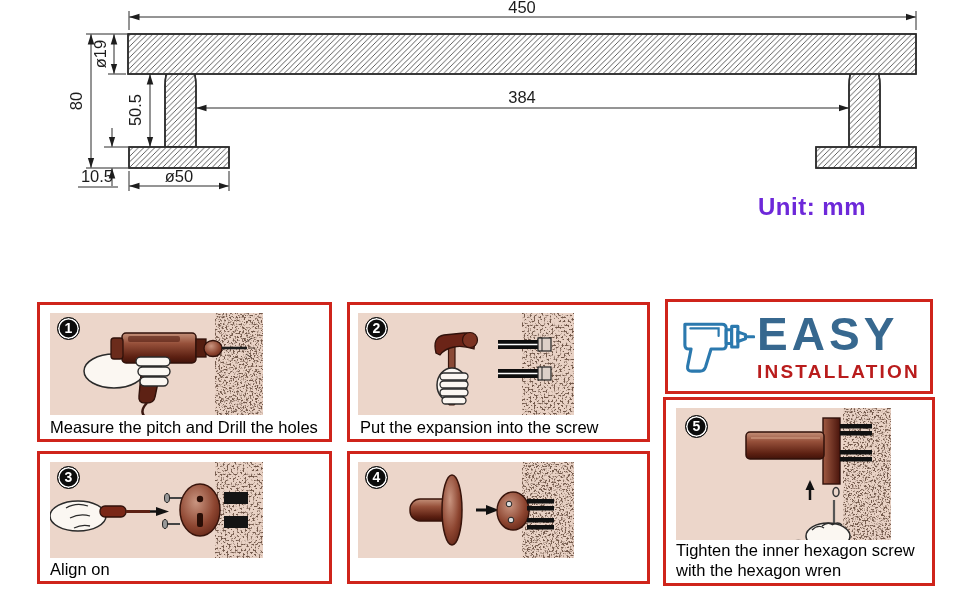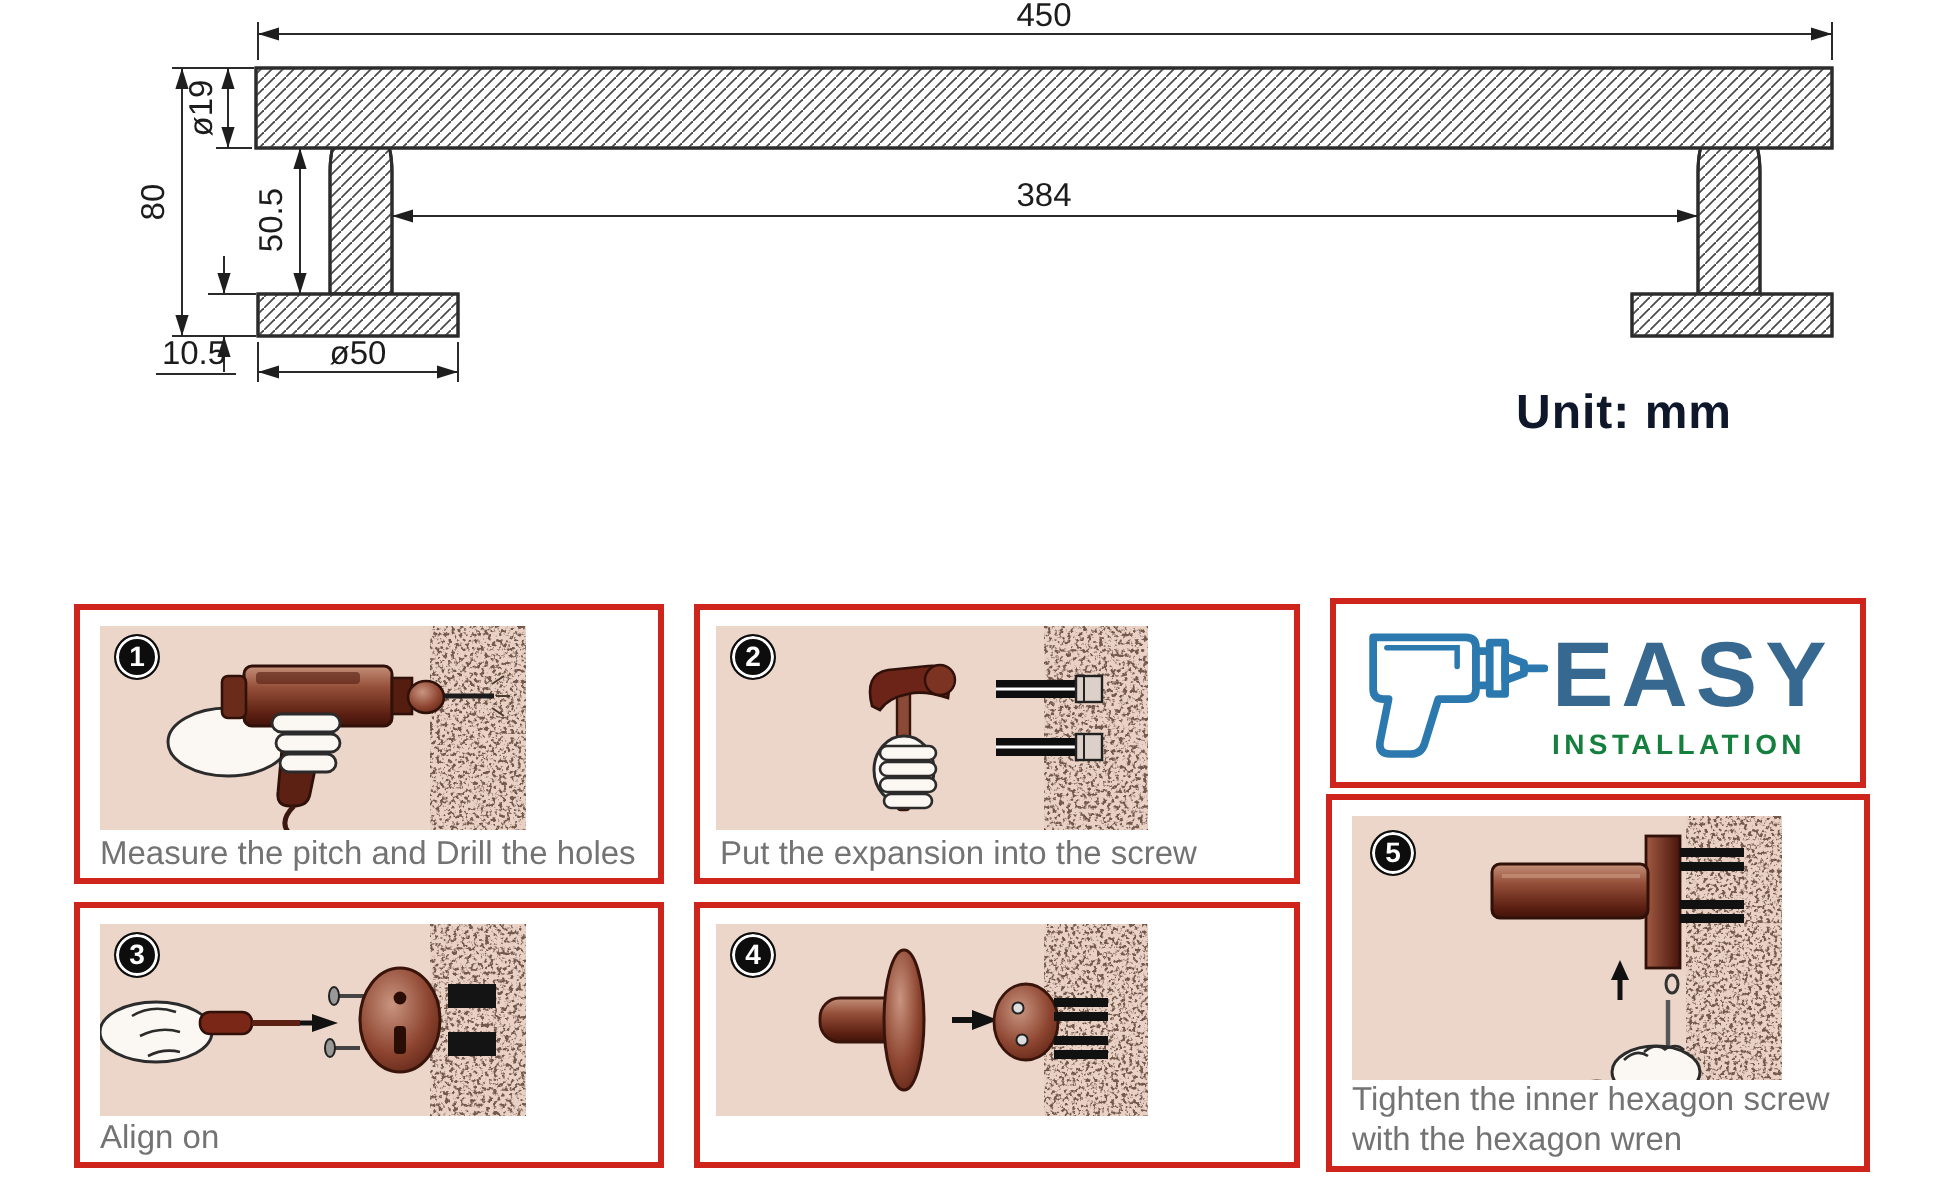--- a/index.html
+++ b/index.html
@@ -2,40 +2,40 @@
 <html><head>
 <meta charset="utf-8">
 <style>
   html,body{margin:0;padding:0;background:#fff;}
   body{font-family:"Liberation Sans",sans-serif;}
   .screen{position:relative;width:948px;height:594px;background:#fff;overflow:hidden;}
 
   
   .techdraw{position:absolute;left:0;top:0;}
   .techdraw text{font-family:"Liberation Sans",sans-serif;font-size:16.5px;fill:#1c1c1c;}
-  .unit{position:absolute;left:758px;top:193px;font-size:24px;font-weight:600;color:#0f172a;letter-spacing:.5px;}
+  .unit{position:absolute;left:758px;top:193px;font-size:24px;font-weight:600;color:#6d28d9;letter-spacing:.5px;}
 
   
   .panel{position:absolute;background:#fff;border:3px solid #cf241b;box-sizing:border-box;}
   .illus{position:absolute;background:#ecd6ca;overflow:hidden;}
   .wall{position:absolute;top:0;right:0;height:100%;display:block;}
   .art{position:absolute;left:0;top:0;width:100%;height:100%;}
   .stepnum{position:absolute;left:7px;top:4px;width:21px;height:21px;border-radius:50%;
            background:#0d0d0d;color:#fff;font-size:14px;font-weight:bold;line-height:21px;
            text-align:center;border:1px solid #0d0d0d;box-shadow:inset 0 0 0 1.5px #fff;}
-  .caption{position:absolute;left:10px;bottom:2px;font-size:16.5px;color:#737373;
+  .caption{position:absolute;left:10px;bottom:2px;font-size:16.5px;color:#000000;
            line-height:1.18;white-space:nowrap;}
   .caption.wrap{white-space:normal;width:250px;bottom:3px;margin-top:44px;}
 
   
   .badge{position:absolute;background:#fff;border:3px solid #cf241b;box-sizing:border-box;
          display:flex;align-items:center;gap:2px;padding:4px 10px;}
   .btxt{display:flex;flex-direction:column;}
   .btitle{font-size:46px;font-weight:bold;color:#37688f;letter-spacing:4px;line-height:1;}
-  .bsub{font-size:14px;font-weight:bold;color:#15803d;letter-spacing:2.2px;margin-top:4px;}
+  .bsub{font-size:19px;font-weight:bold;color:#b91c1c;letter-spacing:2.2px;margin-top:4px;}
 </style>
 </head>
 <body>
 
 <div class="screen">
 
   <svg class="techdraw" width="976" height="236" viewBox="0 0 976 236">
     <defs>
       <pattern id="hatch" patternUnits="userSpaceOnUse" width="5.5" height="5.5">
         <path d="M-1,6.5 L6.5,-1" stroke="#4a4a4a" stroke-width="0.9"></path>

